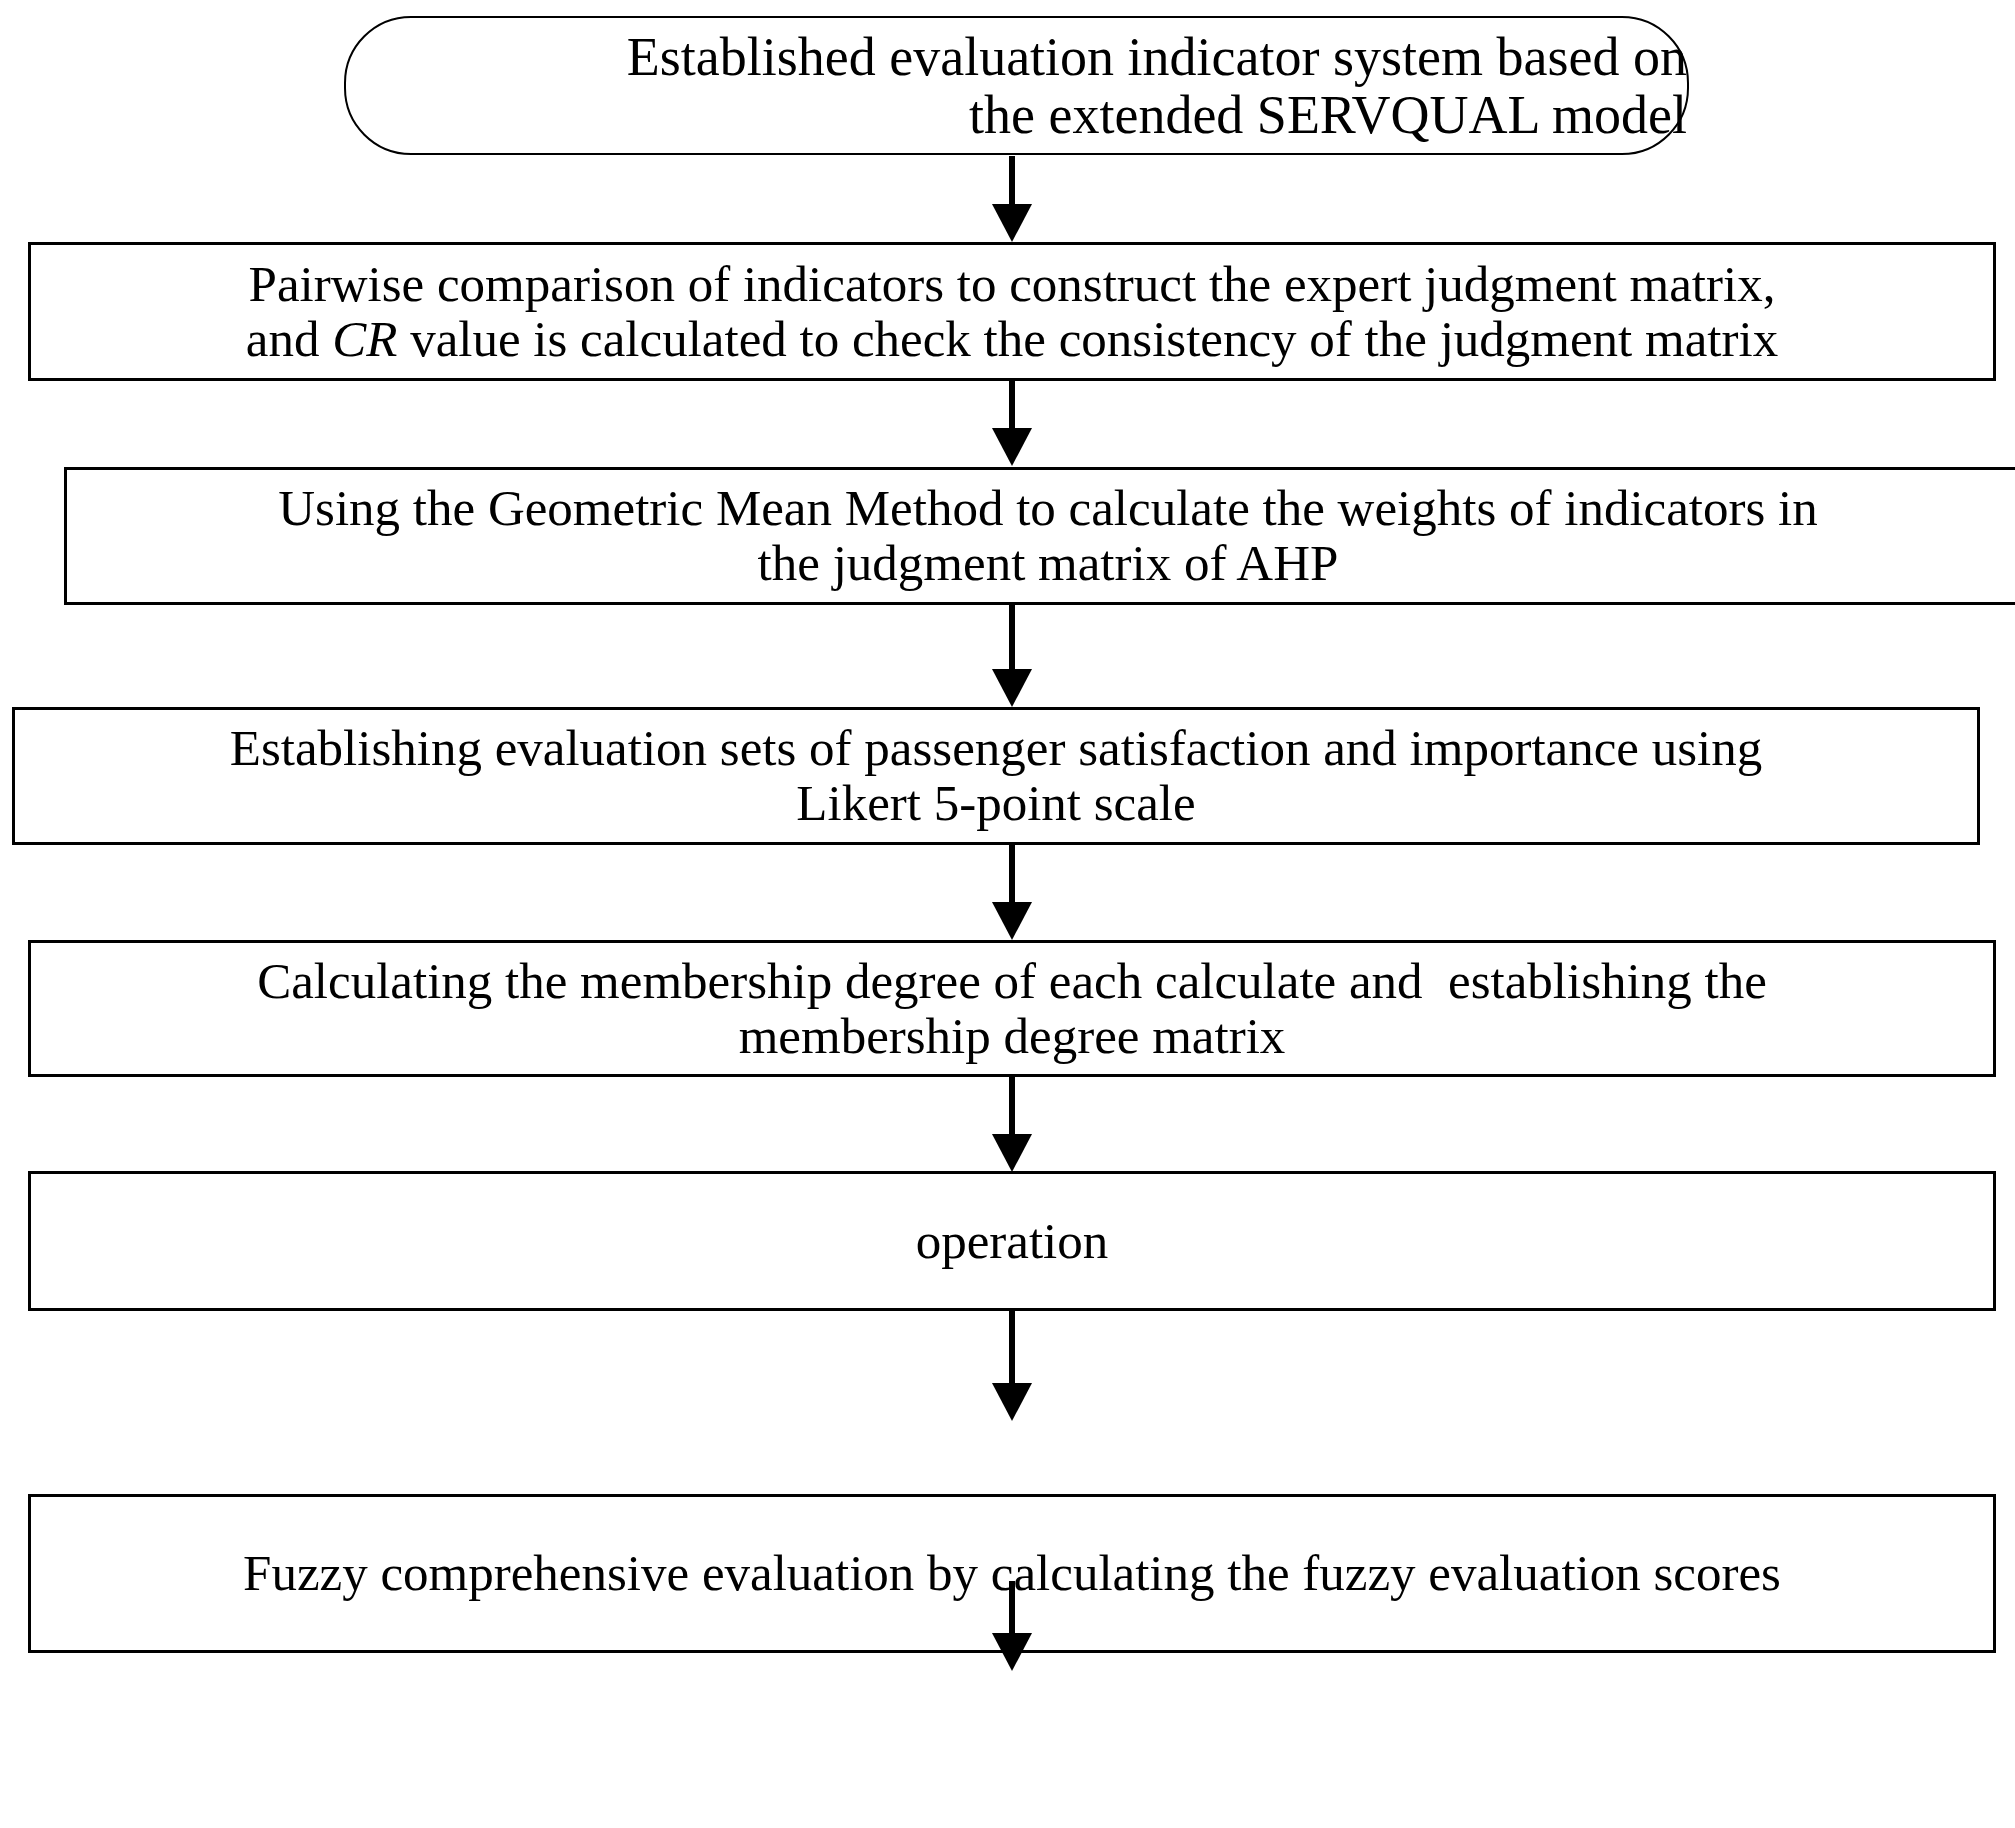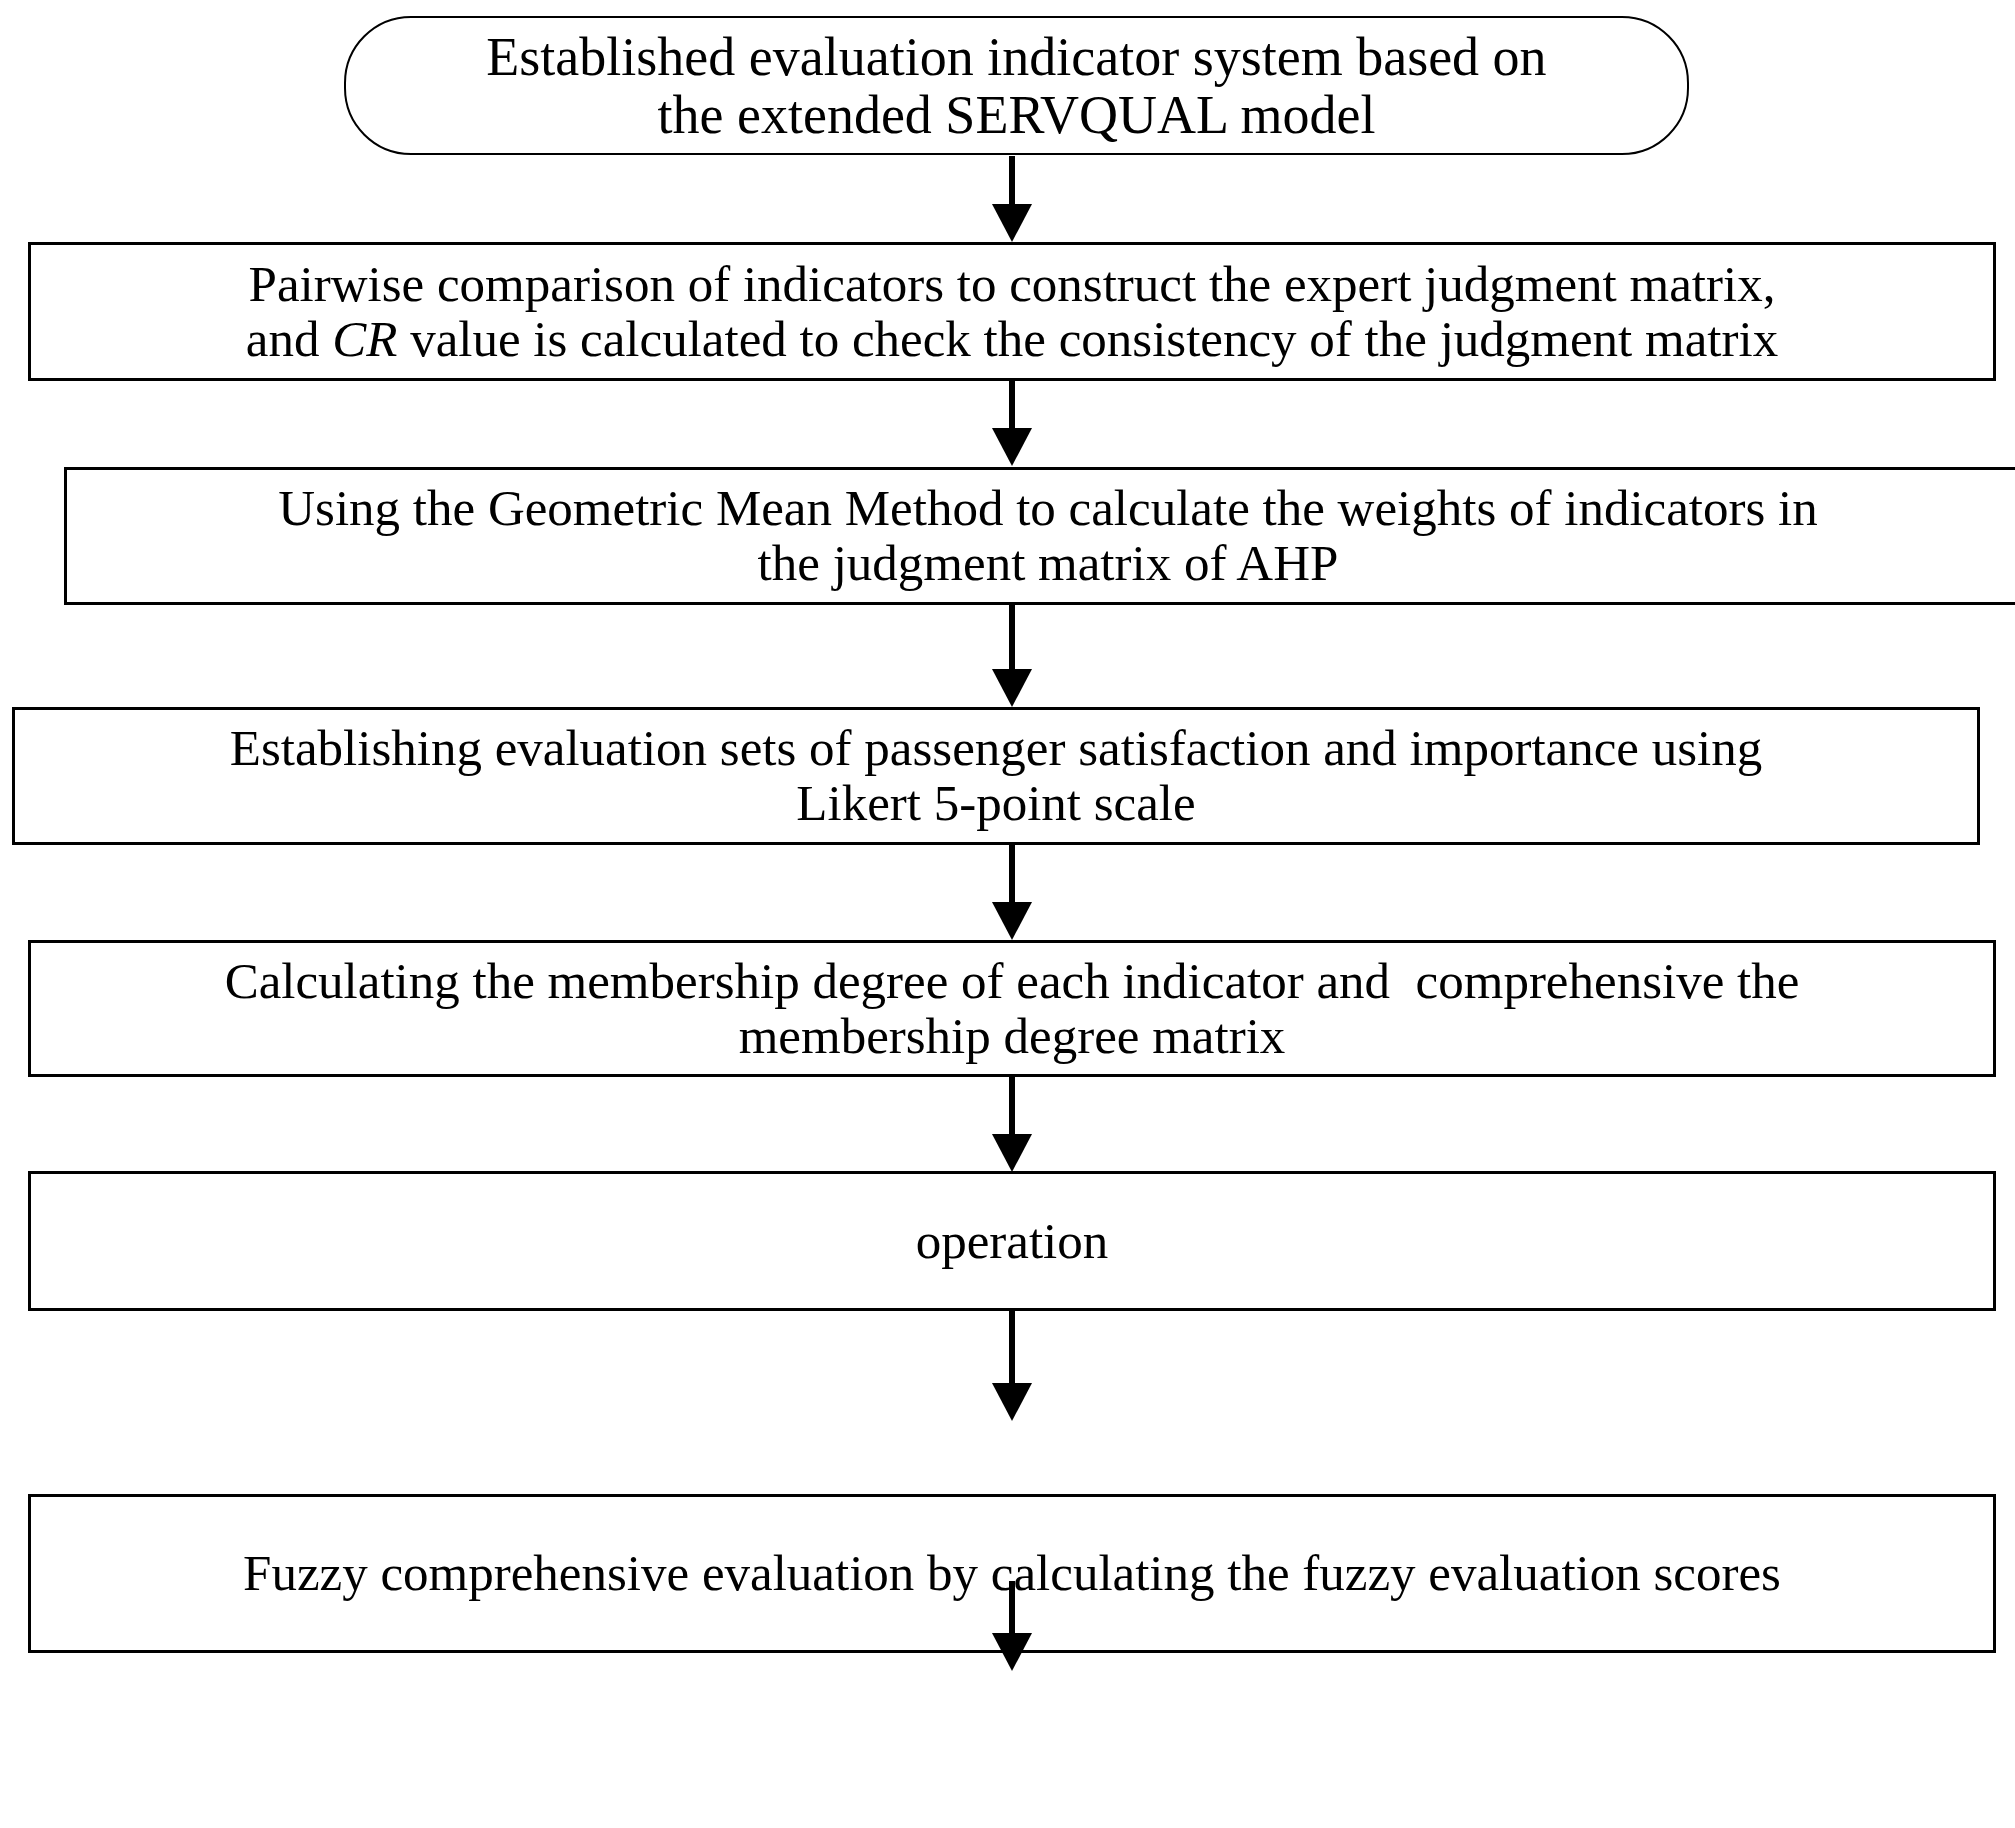--- a/index.html
+++ b/index.html
@@ -38,21 +38,21 @@
     font-size: 54px;
     line-height: 58px;
   }
   .line {
     white-space: pre-wrap;
     display: block;
   }
   .italic { font-style: italic; }
 
   
-  #node-start        { left: 344px;  top: 16.4px;   width: 1345px; height: 139px; }
+  #node-start        { left: 344px;  top: 16.4px;   width: 1345px; height: 139px; align-items: flex-end; }
   #node-pairwise     { left: 28px;   top: 242px;  width: 1968px; height: 139px; }
   #node-geometric    { left: 28px;   top: 467px;  width: 1968px; height: 138px; margin-left: 36px; }
   #node-eval-sets    { left: 12px;   top: 707px; width: 1968px; height: 138px; }
   #node-membership   { left: 28px;   top: 940px; width: 1968px; height: 137px; }
   #node-comp-matrix  { left: 28px;   top: 1171px; width: 1968px; height: 140px; line-height: 67px; }
   #node-fuzzy-eval   { left: 28px;   top: 1494px; width: 1968px; height: 159px; }
   #node-results      { left: 340px;  top: 1671px; width: 1345px; height: 138px; }
 
   
   .arrow {
@@ -123,21 +123,21 @@
     <span class="line">Establishing evaluation sets of passenger satisfaction and importance using</span>
     <span class="line">Likert 5-point scale</span>
   </div>
 
   <div class="arrow" id="arrow-4">
       <div class="arrow-stem"></div>
       <div class="arrow-head"></div>
     </div>
 
   <div class="node" id="node-membership">
-    <span class="line">Calculating the membership degree of each indicator and  comprehensive the</span>
+    <span class="line">Calculating the membership degree of each calculate and  establishing the</span>
     <span class="line">membership degree matrix</span>
   </div>
 
   <div class="arrow" id="arrow-5">
       <div class="arrow-stem"></div>
       <div class="arrow-head"></div>
     </div>
 
   <div class="node" id="node-comp-matrix">
     <span class="line">operation</span>

